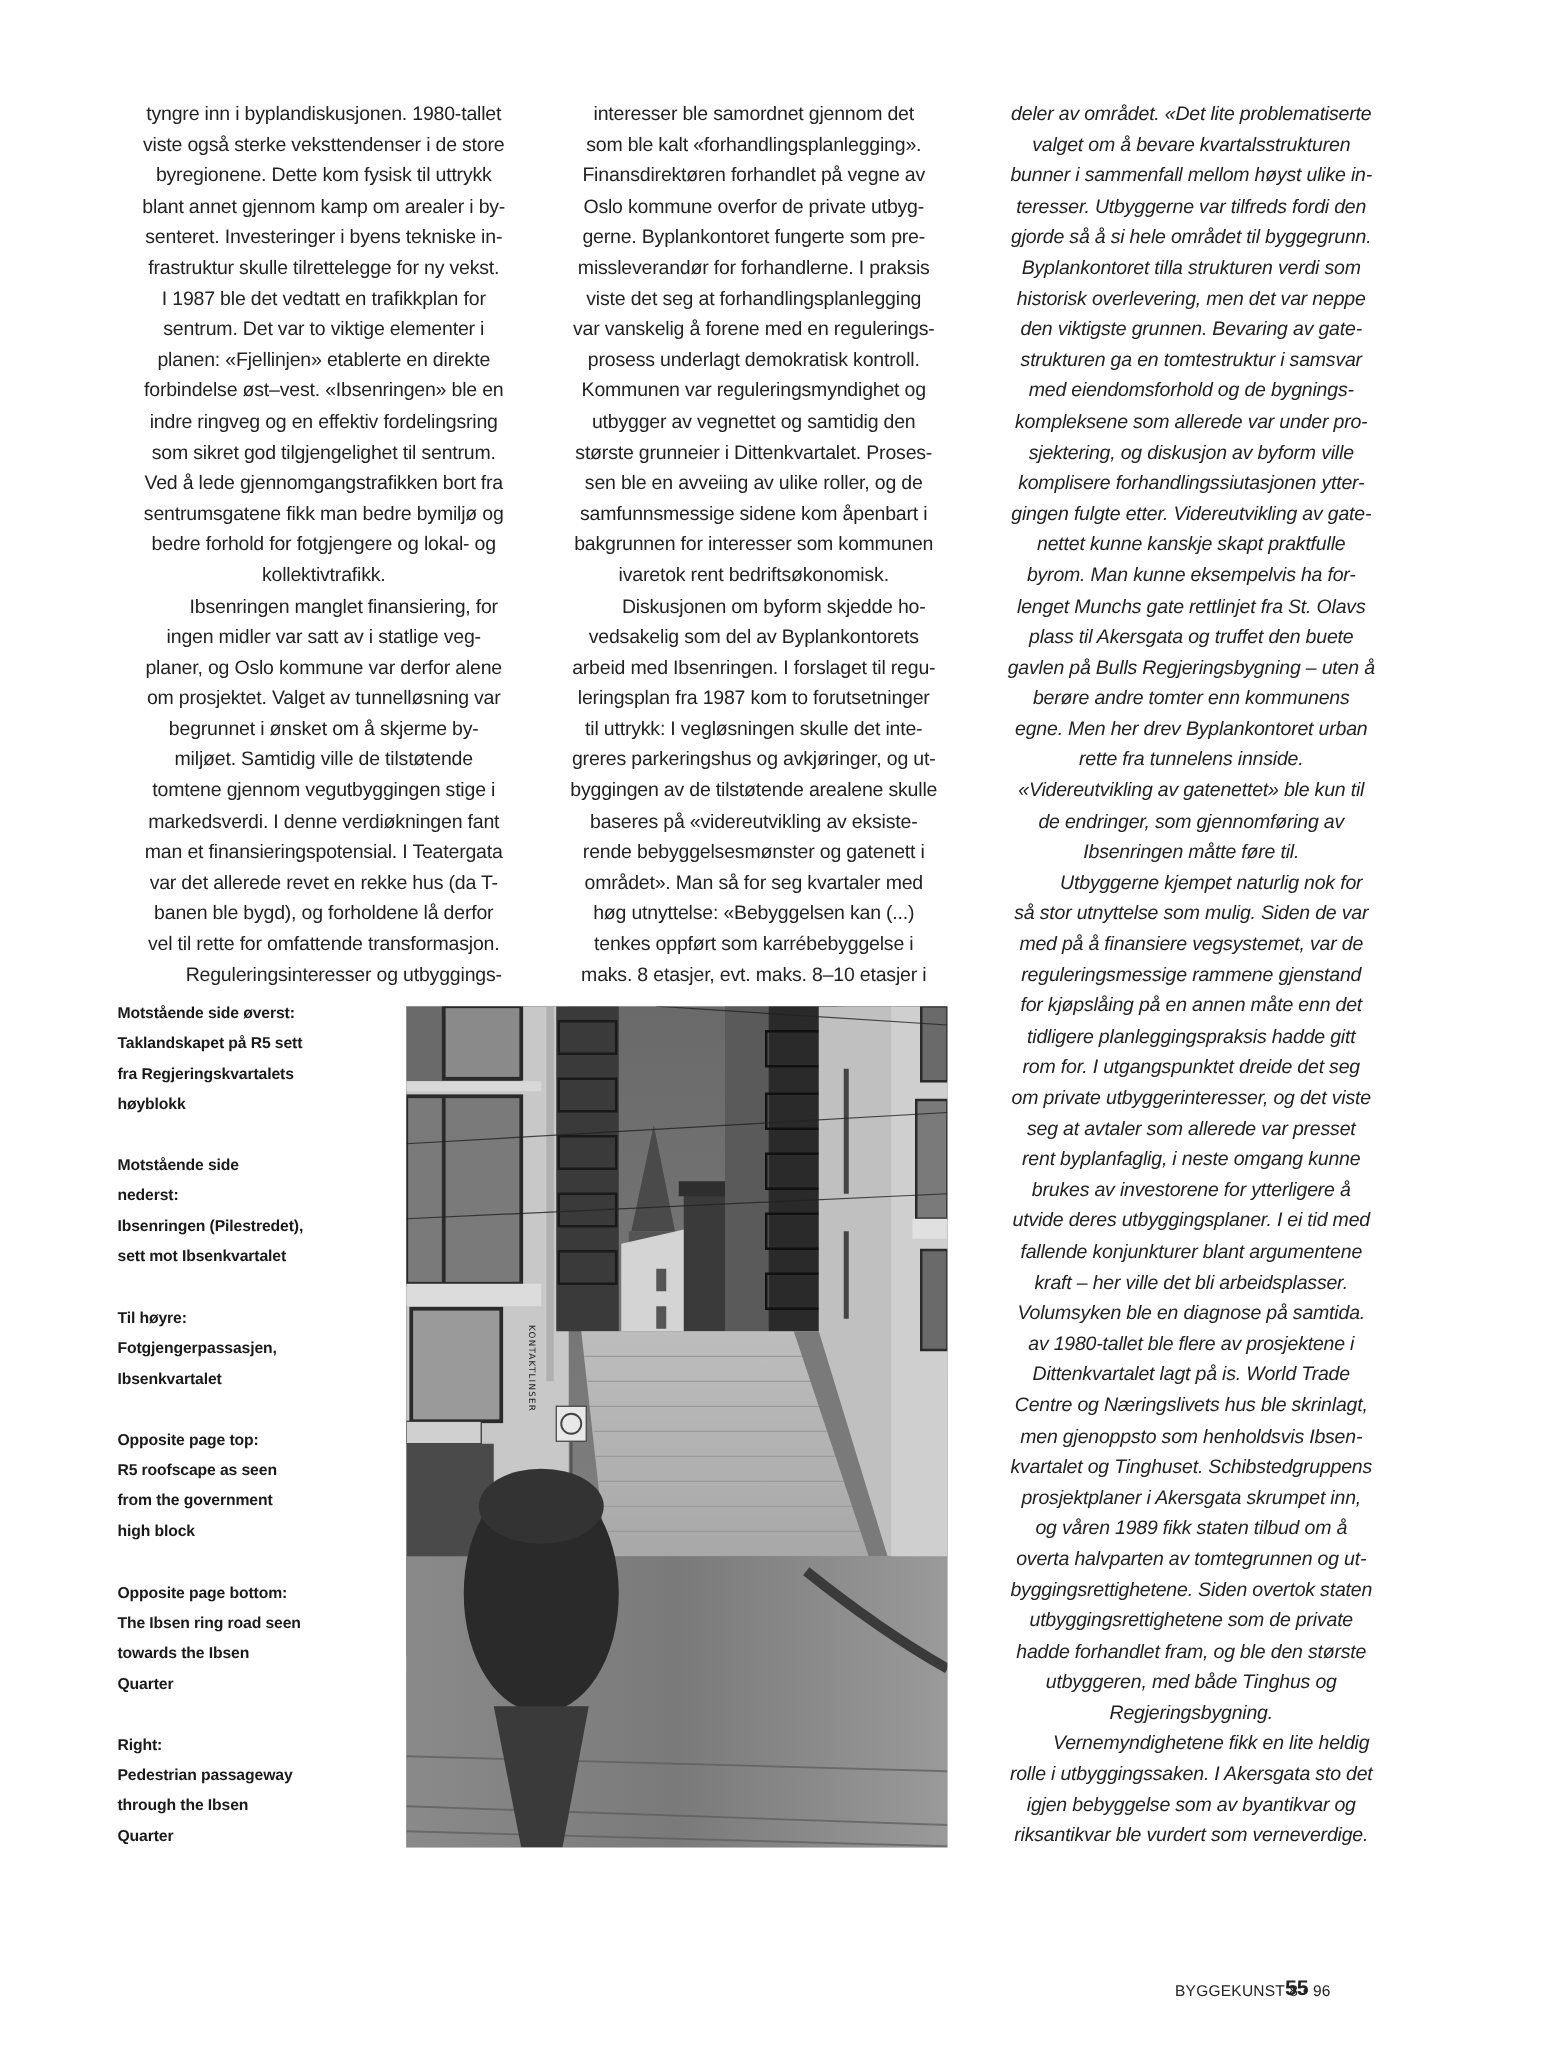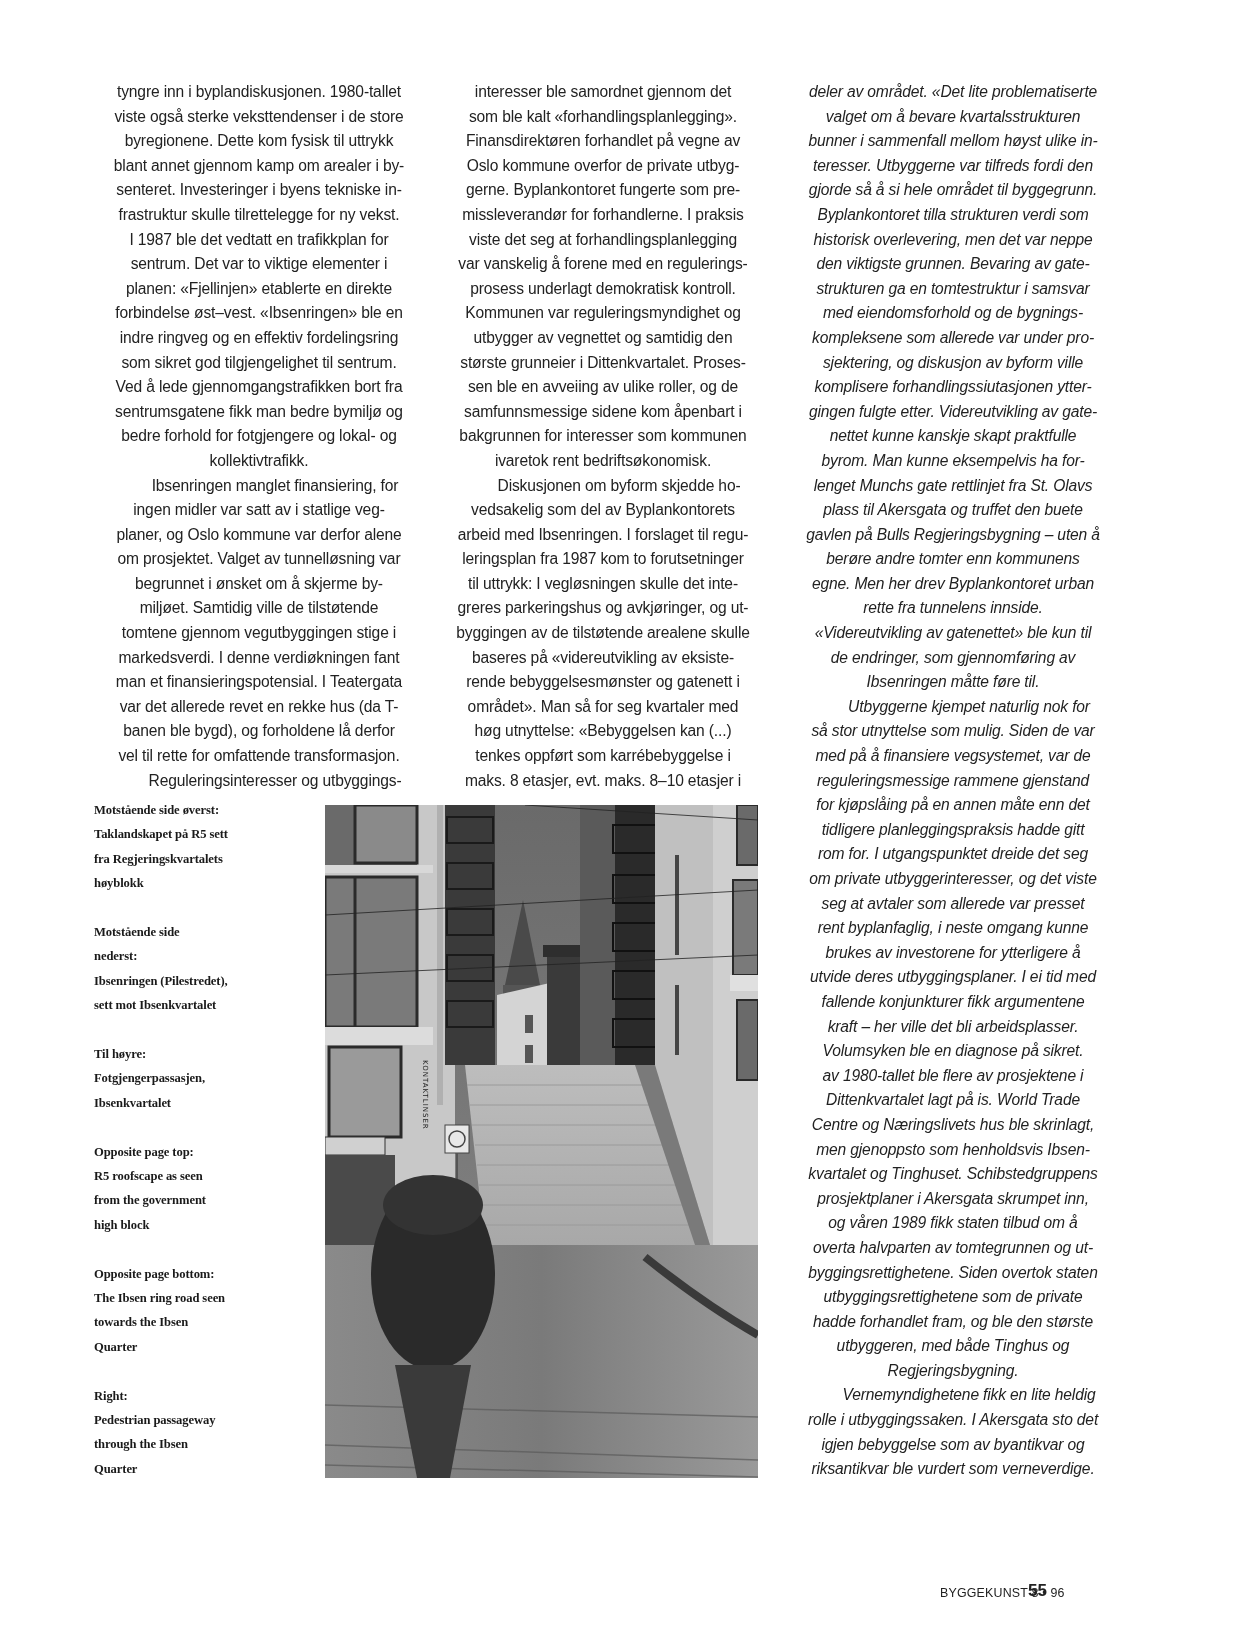--- a/index.html
+++ b/index.html
@@ -14,21 +14,21 @@
     }
     .col .line { display: block; height: 24.6px; }
     .col .line.indent { padding-left: 32px; }
     #col1 { left: 94px; top: 80px; width: 330px; }
     #col2 { left: 438px; top: 80px; width: 330px; }
     #col3 { left: 783px; top: 80px; width: 340px; font-style: italic; }
     .captions {
       position: absolute; left: 94px; top: 798px; width: 200px;
       font-size: 12.6px; font-weight: bold; line-height: 24.4px; color: #1a1a1a; letter-spacing: -0.1px;
     }
-    .caption-block { margin-bottom: 24.4px; font-family: Liberation Serif, serif; }
+    .caption-block { margin-bottom: 24.4px; }
     .caption-block span { display: block; white-space: nowrap; }
     .photo {
       position: absolute; left: 325px; top: 805px; width: 433px; height: 673px; overflow: hidden;
       background: #9a9a9a;
     }
     .photo svg { display: block; width: 100%; height: 100%; }
     .footer-mag {
       position: absolute; left: 940px; top: 1586px; font-size: 12.4px; letter-spacing: 0.2px; color: #222;
     }
     .footer-page {
@@ -133,23 +133,23 @@
       <span class="line">med på å finansiere vegsystemet, var de</span>
       <span class="line">reguleringsmessige rammene gjenstand</span>
       <span class="line">for kjøpslåing på en annen måte enn det</span>
       <span class="line">tidligere planleggingspraksis hadde gitt</span>
       <span class="line">rom for. I utgangspunktet dreide det seg</span>
       <span class="line">om private utbyggerinteresser, og det viste</span>
       <span class="line">seg at avtaler som allerede var presset</span>
       <span class="line">rent byplanfaglig, i neste omgang kunne</span>
       <span class="line">brukes av investorene for ytterligere å</span>
       <span class="line">utvide deres utbyggingsplaner. I ei tid med</span>
-      <span class="line">fallende konjunkturer fikk argumentene</span>
+      <span class="line">fallende konjunkturer blant argumentene</span>
       <span class="line">kraft – her ville det bli arbeidsplasser.</span>
-      <span class="line">Volumsyken ble en diagnose på sikret.</span>
+      <span class="line">Volumsyken ble en diagnose på samtida.</span>
       <span class="line">av 1980-tallet ble flere av prosjektene i</span>
       <span class="line">Dittenkvartalet lagt på is. World Trade</span>
       <span class="line">Centre og Næringslivets hus ble skrinlagt,</span>
       <span class="line">men gjenoppsto som henholdsvis Ibsen-</span>
       <span class="line">kvartalet og Tinghuset. Schibstedgruppens</span>
       <span class="line">prosjektplaner i Akersgata skrumpet inn,</span>
       <span class="line">og våren 1989 fikk staten tilbud om å</span>
       <span class="line">overta halvparten av tomtegrunnen og ut-</span>
       <span class="line">byggingsrettighetene. Siden overtok staten</span>
       <span class="line">utbyggingsrettighetene som de private</span>

